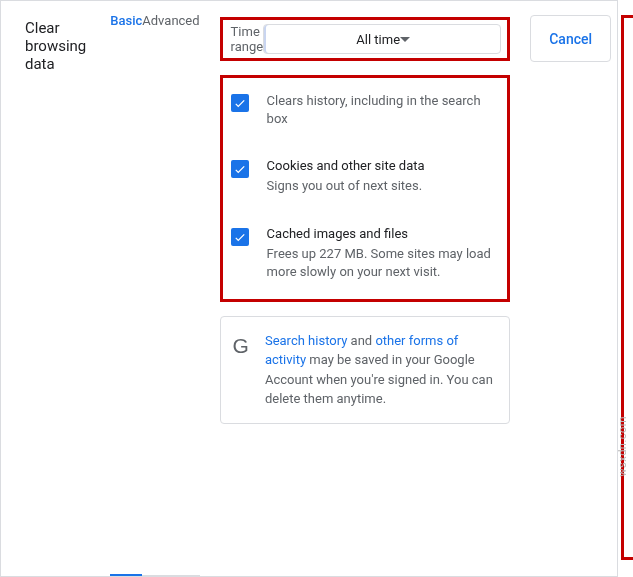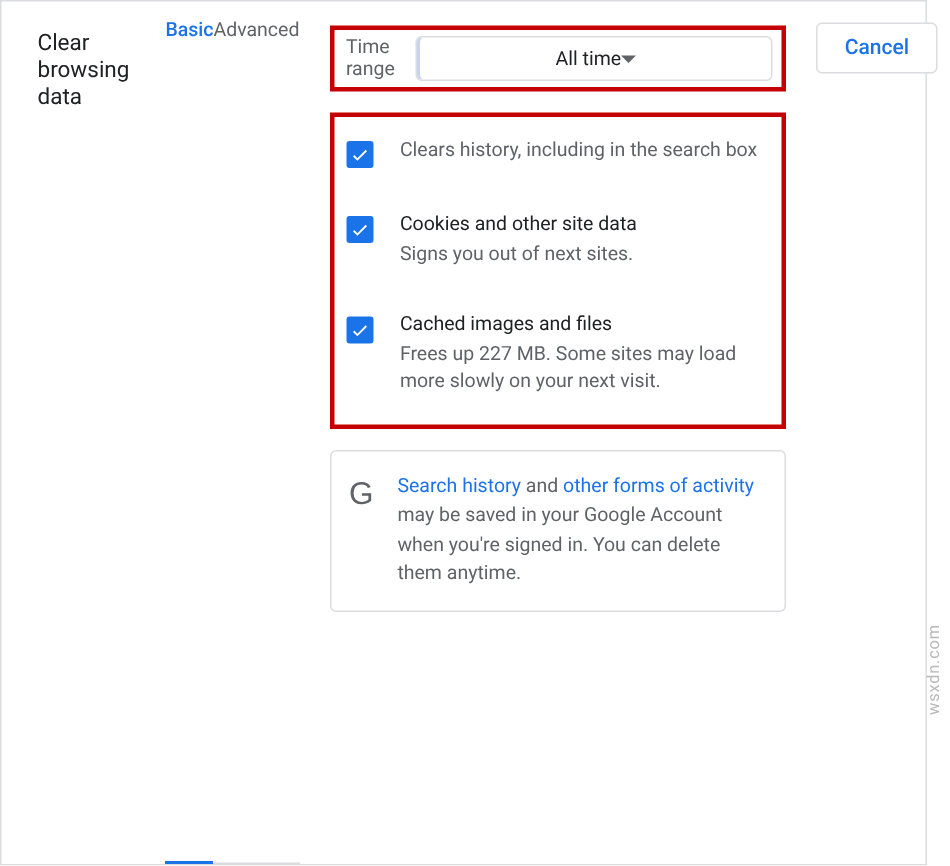--- a/index.html
+++ b/index.html
@@ -50,21 +50,20 @@
       height: 2px;
       background: #1a73e8;
     }
     .body {
       padding: 16px 20px 10px 20px;
       flex: 1;
     }
     .time-row {
       display: flex;
       align-items: center;
-      gap: 14px;
       padding: 4px 6px 4px 8px;
       border: 3px solid #c40000;
     }
     .time-label {
       color: #5f6368;
       font-size: 13px;
     }
     .select {
       flex: 0 0 238px;
       height: 30px;
@@ -145,21 +144,21 @@
       line-height: 1.5;
     }
     .info-text a { color: #1a73e8; text-decoration: none; cursor: pointer; }
     .footer {
       display: flex;
       justify-content: flex-end;
       gap: 10px;
       padding: 14px 16px 16px 0;
     }
     .btn {
-      height: 34px;
+      height: 47px;
       padding: 0 18px;
       border-radius: 4px;
       font-size: 14px;
       font-weight: 500;
       cursor: pointer;
       display: flex;
       align-items: center;
     }
     .btn-cancel {
       border: 1px solid #dadce0;

